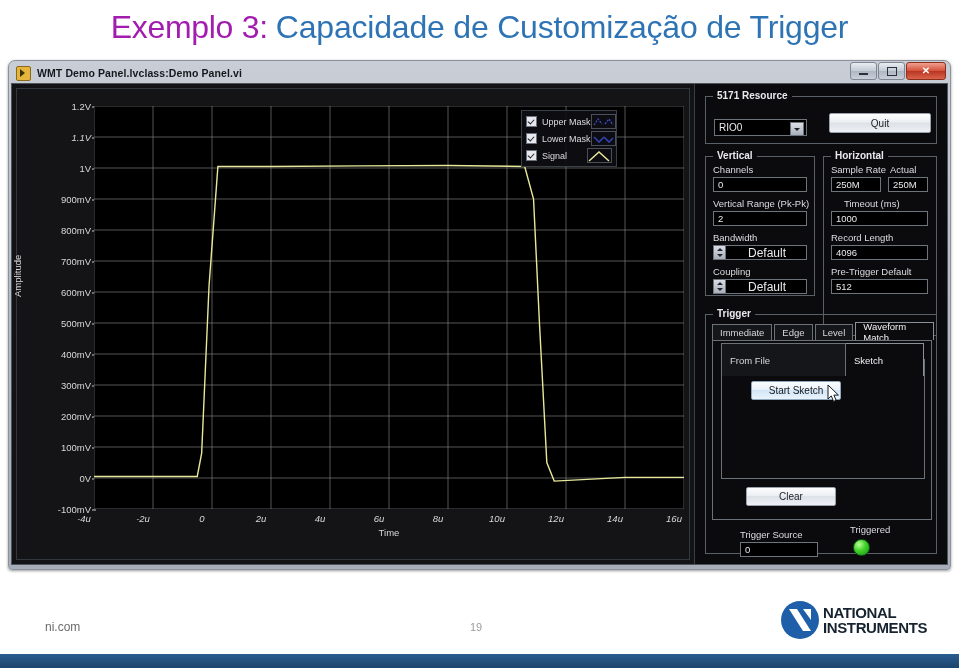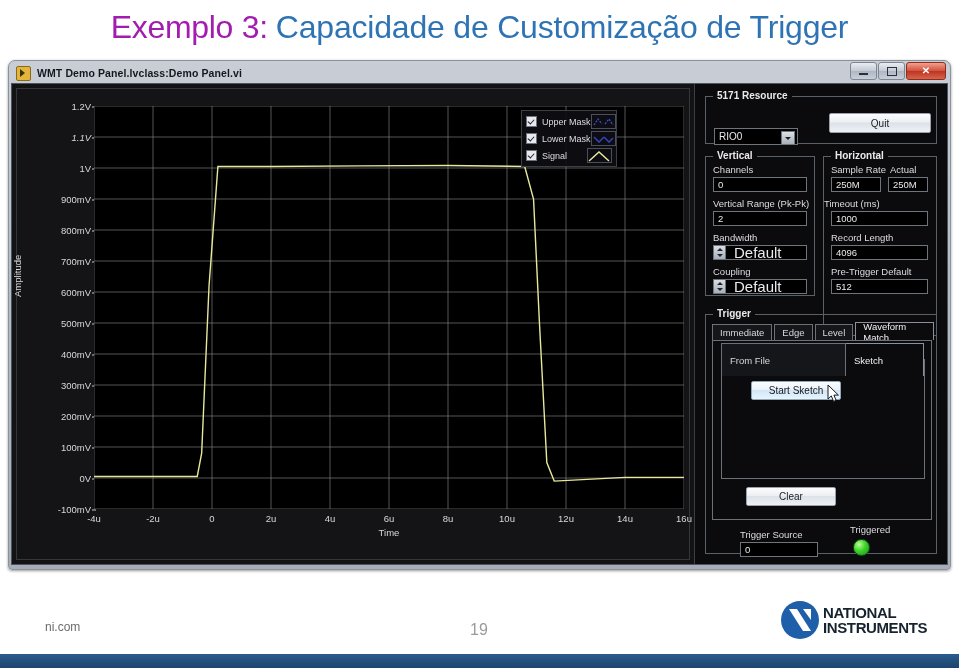--- a/index.html
+++ b/index.html
@@ -86,21 +86,21 @@
     background:#000;overflow:hidden;
   }
   .ylabels{position:absolute;left:18px;top:17px;width:56px;height:403px;}
   .ylab{
     position:absolute;right:0;font-size:9.5px;color:#d8d8d8;
     transform:translateY(-50%);white-space:nowrap;
   }
   .ylab:after{
     content:"";position:absolute;right:-5px;top:50%;width:4px;height:1px;background:#c8c8c8;
   }
-  .xlabels{position:absolute;left:77px;top:424px;width:590px;height:14px;}
+  .xlabels{position:absolute;left:67px;top:424px;width:590px;height:14px;font-style:italic;}
   .xlab{
     position:absolute;font-size:9.5px;color:#d8d8d8;transform:translateX(-50%);white-space:nowrap;
   }
   .axis-title-y{
     position:absolute;left:-5px;top:208px;font-size:9.5px;color:#d8d8d8;
     transform:rotate(-90deg);transform-origin:left top;white-space:nowrap;
   }
   .axis-title-x{
     position:absolute;left:372px;top:438px;font-size:9.5px;color:#d8d8d8;
     transform:translateX(-50%);white-space:nowrap;
@@ -143,21 +143,21 @@
     background:#000;border:1px solid #6e747c;box-sizing:border-box;
   }
   .spin .arrows{
     width:11px;background:linear-gradient(to bottom,#d9dde3,#a9b0ba);
     border-right:1px solid #6e747c;display:flex;flex-direction:column;
     align-items:center;justify-content:space-around;flex:0 0 auto;
   }
   .spin .arrows i{display:block;width:0;height:0;}
   .spin .arrows i.up{border-left:3px solid transparent;border-right:3px solid transparent;border-bottom:3px solid #22262c;}
   .spin .arrows i.dn{border-left:3px solid transparent;border-right:3px solid transparent;border-top:3px solid #22262c;}
-  .spin .val{flex:1;color:#e9e9ee;font-size:15px;display:flex;align-items:center;padding-left:8px;}
+  .spin .val{flex:1;color:#e9e9ee;font-size:12px;display:flex;align-items:center;padding-left:22px;}
 
   .btn3d{
     background:linear-gradient(to bottom,#fdfdfd 0%,#eceff3 45%,#dde2e8 50%,#eef1f5 100%);
     border:1px solid #9aa1ab;border-radius:2px;
     font-size:10px;color:#1a1e24;display:flex;align-items:center;justify-content:center;
   }
   .btn-blue{
     background:linear-gradient(to bottom,#fbfdff 0%,#eaf3fb 45%,#d2e6f7 50%,#e9f3fc 100%);
     border:1px solid #8fa7bd;border-radius:2px;
     font-size:10px;color:#14181d;display:flex;align-items:center;justify-content:center;
@@ -204,21 +204,21 @@
 
   
   .footer-line{
     position:absolute;left:0;bottom:0;width:959px;height:14px;
     background:linear-gradient(to bottom,#2a5c8f,#1d456d);
   }
   .foot-ni{
     position:absolute;left:45px;top:620px;font-size:12px;color:#6b6b6b;
   }
   .foot-page{
-    position:absolute;left:470px;top:621px;font-size:16px;color:#9b9b9b;
+    position:absolute;left:470px;top:621px;font-size:11px;color:#9b9b9b;
   }
   .ni-logo{
     position:absolute;right:32px;top:600px;display:flex;align-items:center;
   }
   .ni-mark{width:40px;height:40px;flex:0 0 auto;}
   .ni-text{margin-left:3px;line-height:1.0;}
   .ni-text .l1,.ni-text .l2{
     font-size:15px;font-weight:bold;color:#16232e;letter-spacing:-.4px;display:block;
   }
   .ni-text .l2{font-size:15px;}
@@ -352,21 +352,21 @@
         </div>
       </div>
 
     </div>
   </div>
 
   <div class="side-wrap">
 
     <div class="grp" style="left:10px;top:12px;width:232px;height:48px;">
       <span class="grp-title">5171 Resource</span>
-      <div class="dropdown" style="position:absolute;left:8px;top:31px;width:84px;">
+      <div class="dropdown" style="position:absolute;left:8px;top:22px;width:93px;">
         <span>RIO0</span>
         <span class="dd-arrow">
             <i></i>
           </span>
       </div>
       <div class="btn3d" style="position:absolute;left:123px;top:16px;width:100px;height:18px;">
         <span>Quit</span>
       </div>
     </div>
 
@@ -407,21 +407,21 @@
 
       <span class="lbl" style="position:absolute;left:7px;top:7px;">Sample Rate</span>
       <span class="lbl" style="position:absolute;left:66px;top:7px;">Actual</span>
       <div class="fld" style="position:absolute;left:7px;top:20px;width:50px;">
         <span>250M</span>
       </div>
       <div class="fld" style="position:absolute;left:64px;top:20px;width:40px;">
         <span>250M</span>
       </div>
 
-      <span class="lbl" style="position:absolute;left:0;top:41px;">Timeout (ms)</span>
+      <span class="lbl" style="position:absolute;left:20px;top:41px;">Timeout (ms)</span>
       <div class="fld" style="position:absolute;left:7px;top:54px;width:97px;">
         <span>1000</span>
       </div>
 
       <span class="lbl" style="position:absolute;left:7px;top:75px;">Record Length</span>
       <div class="fld" style="position:absolute;left:7px;top:88px;width:97px;">
         <span>4096</span>
       </div>
 
       <span class="lbl" style="position:absolute;left:7px;top:109px;">Pre-Trigger Default</span>

